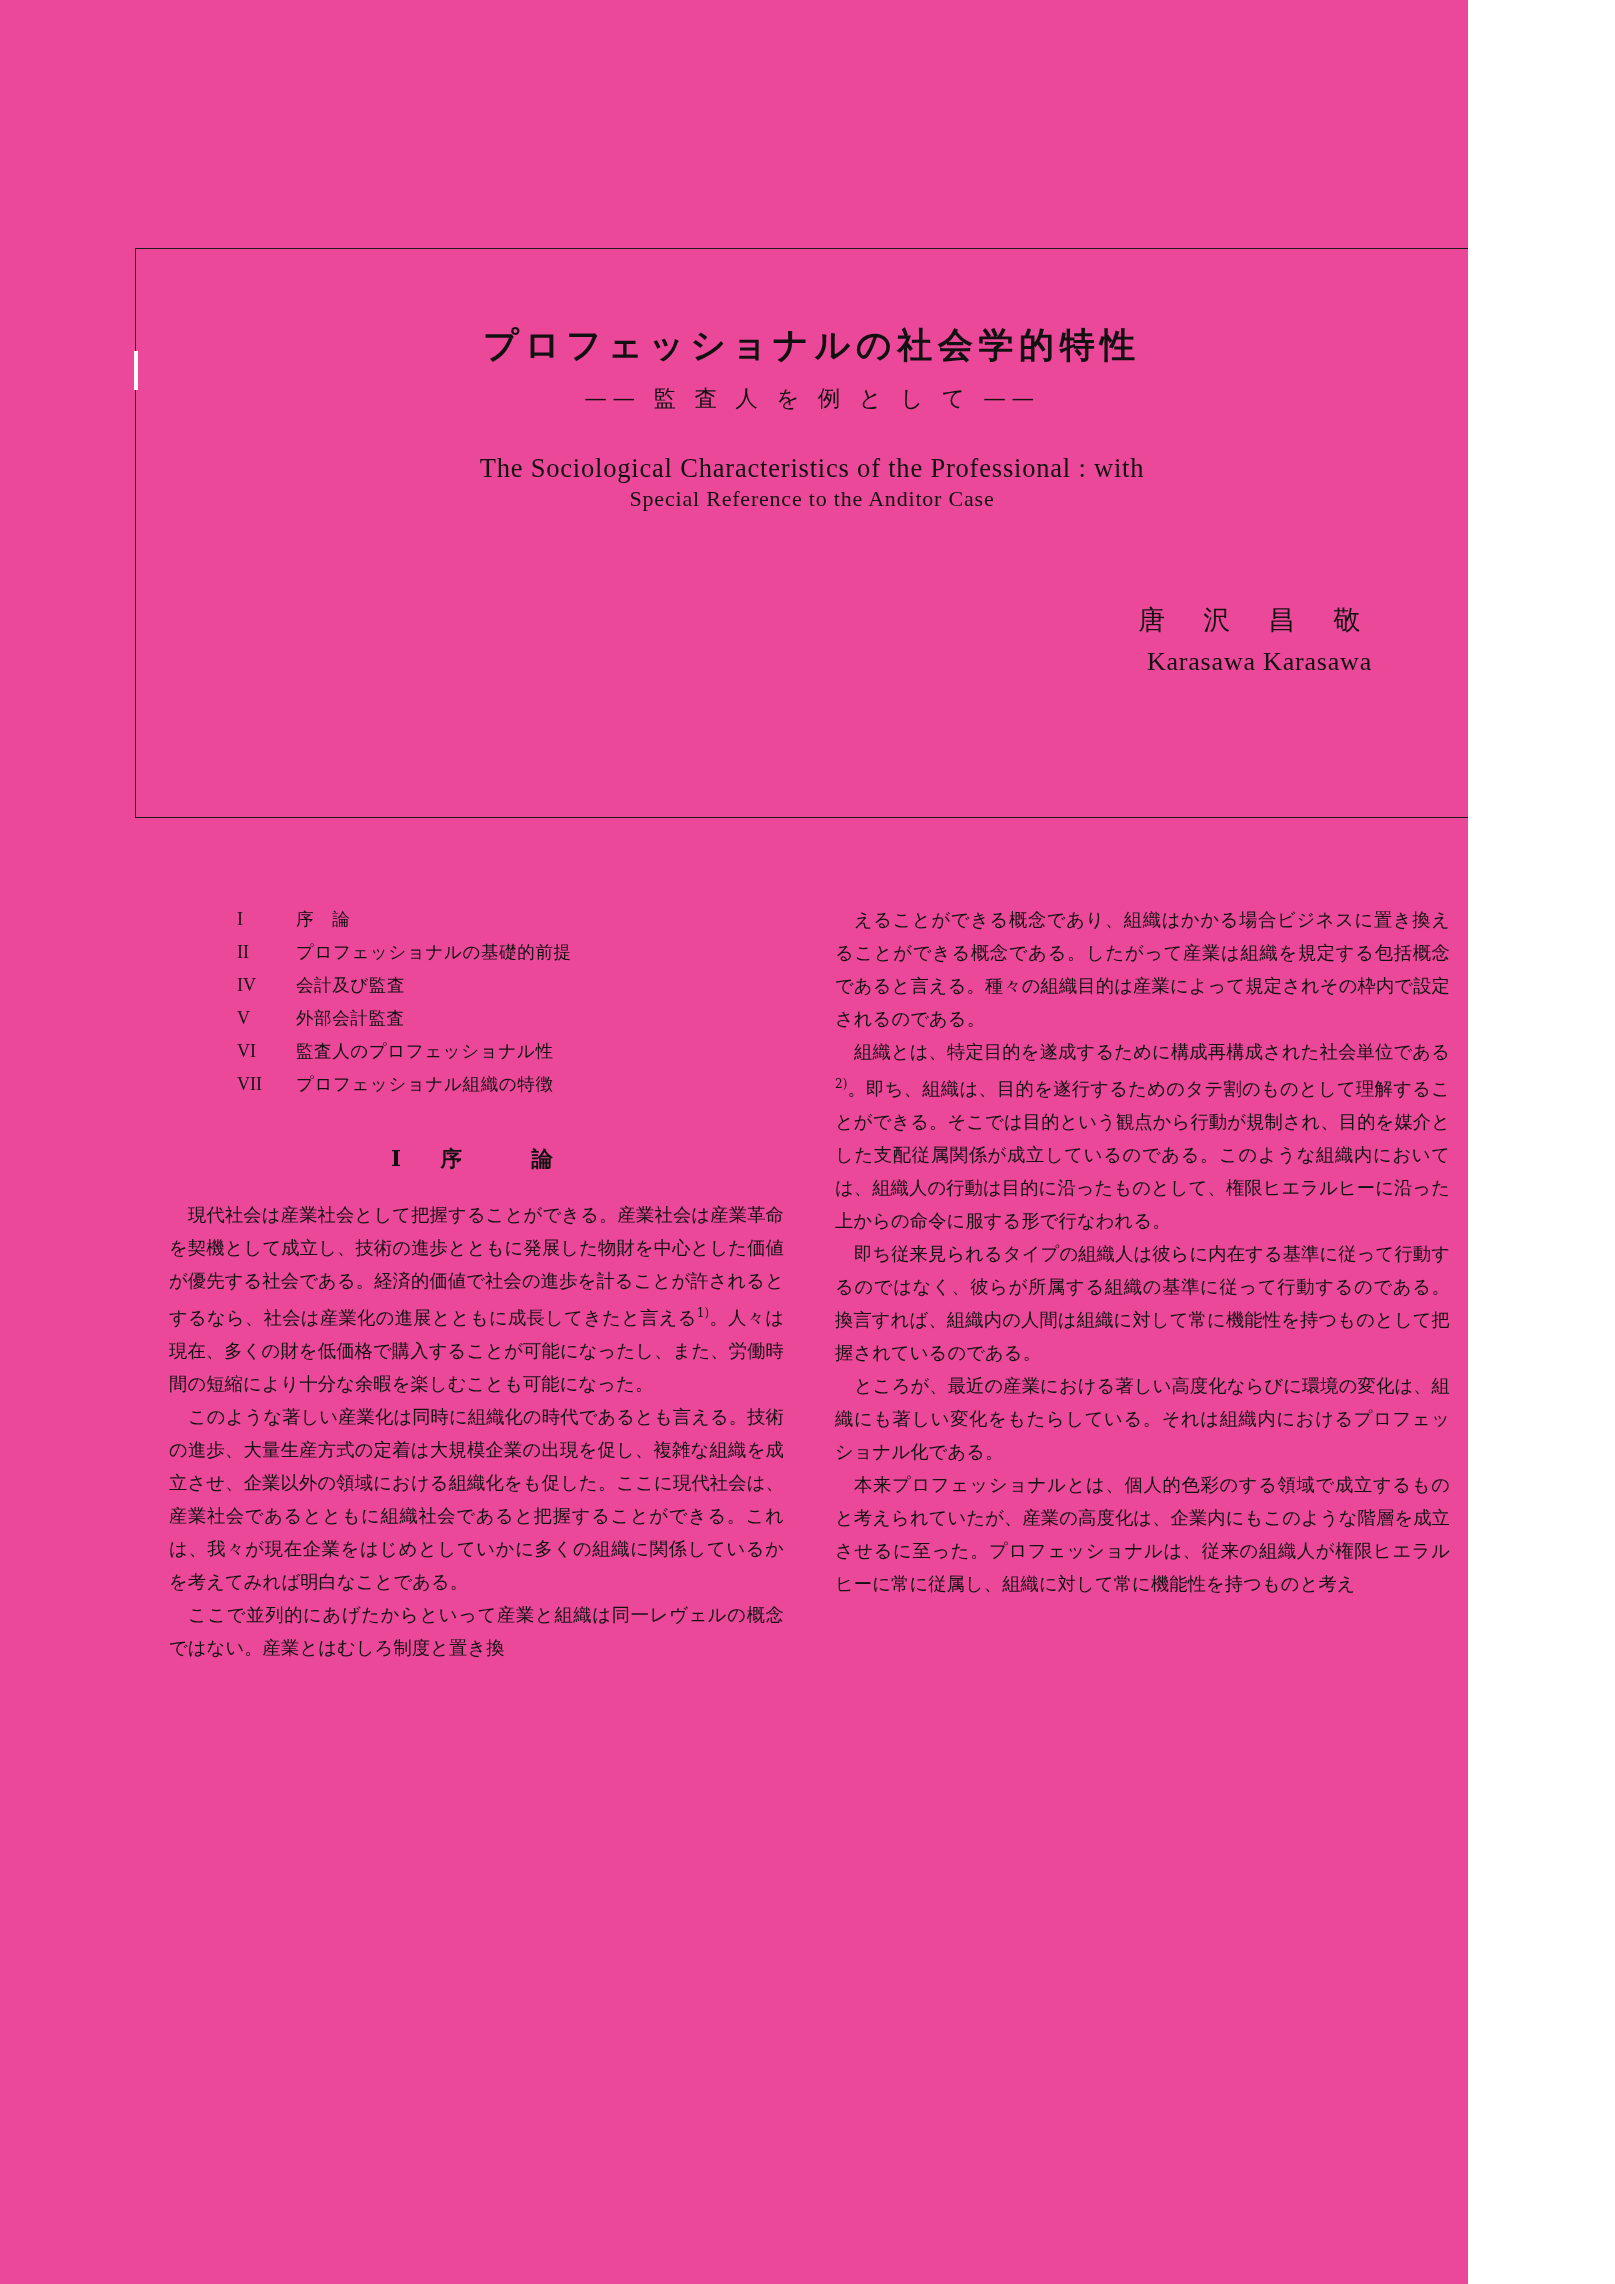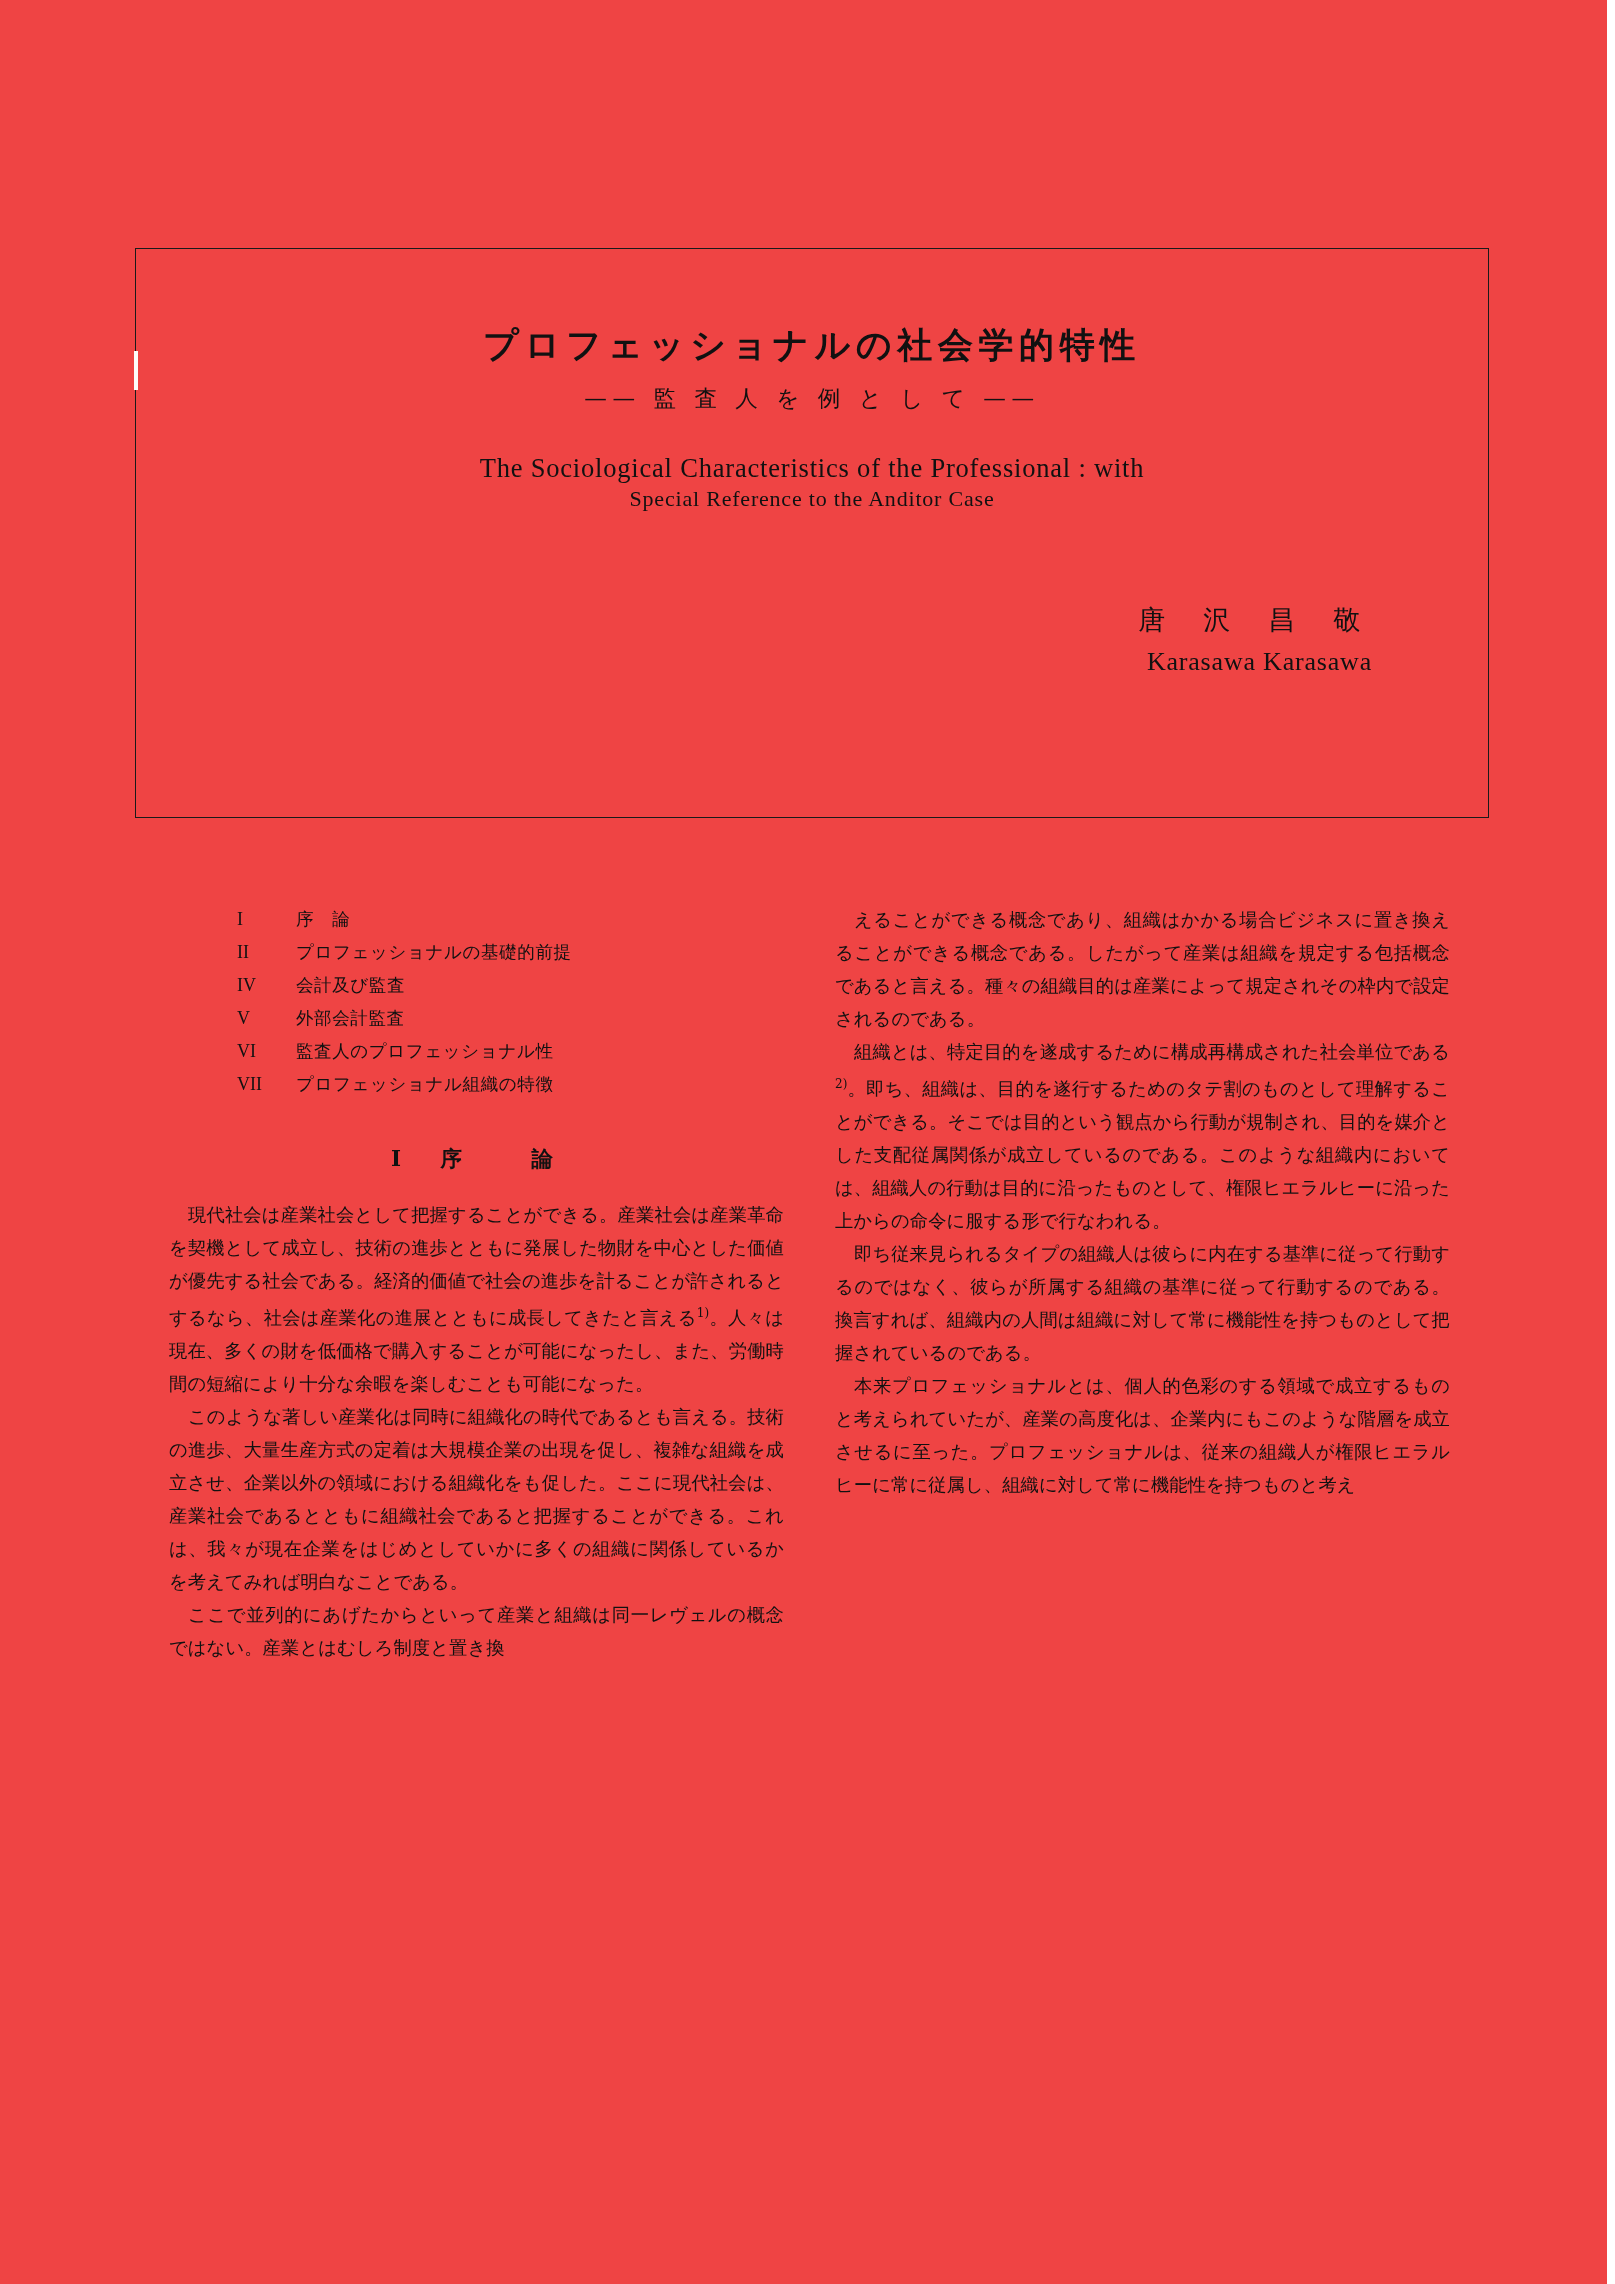--- a/index.html
+++ b/index.html
@@ -2,23 +2,23 @@
 <html style="font-size:9px"><head>
 <meta charset="utf-8">
 <style>
   html, body {
     margin: 0;
     padding: 0;
     background: #ffffff;
   }
   .page {
     position: relative;
-    width: 1607px;
+    width: 1468px;
     height: 2284px;
-    background: #ef4444;
+    background: #ec4899;
     font-family: "Liberation Serif", serif;
     color: #111;
     overflow: hidden;
   }
 
   
   .title-box {
     position: absolute;
     left: 135px;
     top: 248px;
@@ -206,17 +206,18 @@
 
     <p class="para">ここで並列的にあげたからといって産業と組織は同一レヴェルの概念ではない。産業とはむしろ制度と置き換</p>
   </div>
 
   <div class="col col-right">
     <p class="para">えることができる概念であり、組織はかかる場合ビジネスに置き換えることができる概念である。したがって産業は組織を規定する包括概念であると言える。種々の組織目的は産業によって規定されその枠内で設定されるのである。</p>
 
     <p class="para"><span>組織とは、特定目的を遂成するために構成再構成された社会単位である</span><sup class="note">2)</sup><span>。即ち、組織は、目的を遂行するためのタテ割のものとして理解することができる。そこでは目的という観点から行動が規制され、目的を媒介とした支配従属関係が成立しているのである。このような組織内においては、組織人の行動は目的に沿ったものとして、権限ヒエラルヒーに沿った上からの命令に服する形で行なわれる。</span></p>
 
     <p class="para">即ち従来見られるタイプの組織人は彼らに内在する基準に従って行動するのではなく、彼らが所属する組織の基準に従って行動するのである。換言すれば、組織内の人間は組織に対して常に機能性を持つものとして把握されているのである。</p>
+    <p class="para">ところが、最近の産業における著しい高度化ならびに環境の変化は、組織にも著しい変化をもたらしている。それは組織内におけるプロフェッショナル化である。</p>
     <p class="para">本来プロフェッショナルとは、個人的色彩のする領域で成立するものと考えられていたが、産業の高度化は、企業内にもこのような階層を成立させるに至った。プロフェッショナルは、従来の組織人が権限ヒエラルヒーに常に従属し、組織に対して常に機能性を持つものと考え</p>
   </div>
 
 </div>
 
 
 </body></html>

